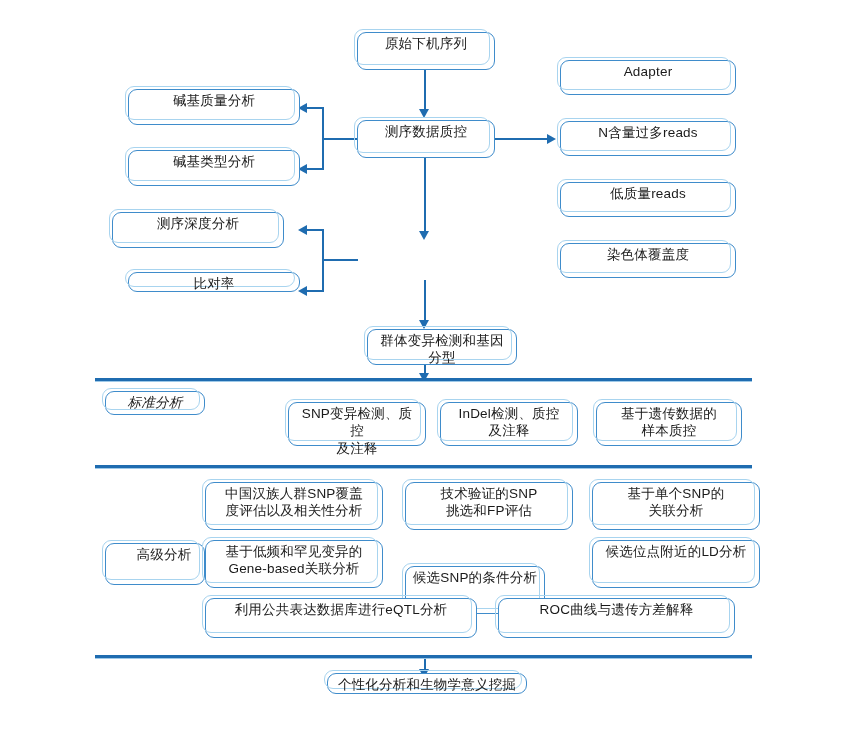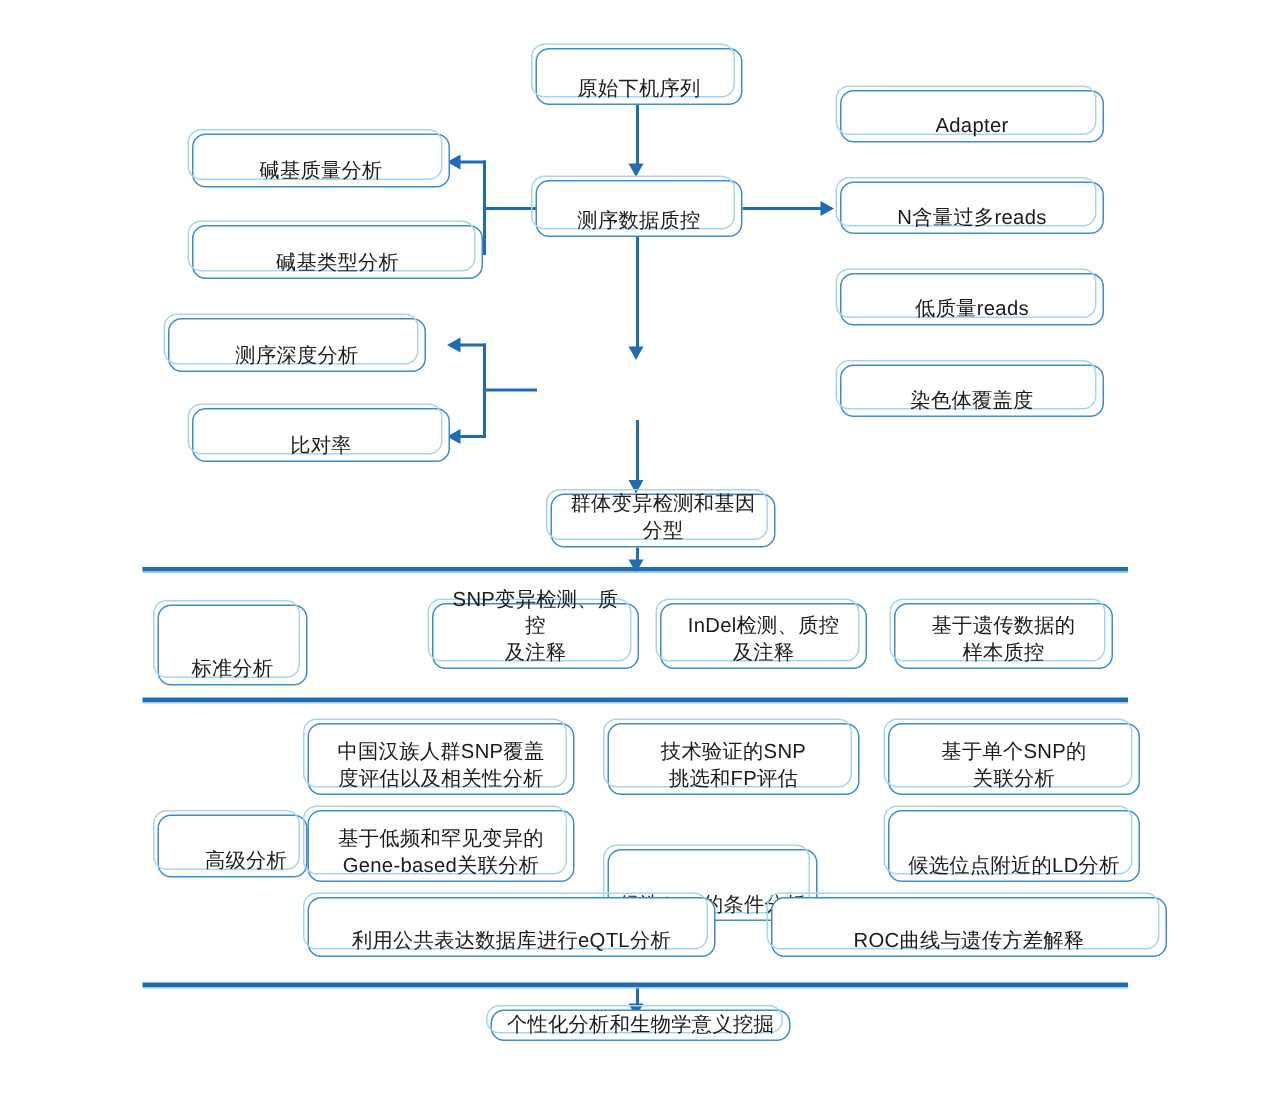--- a/index.html
+++ b/index.html
@@ -16,21 +16,21 @@
   }
 
   
   .node{
     position:absolute;
     box-sizing:border-box;
     border:1.3px solid #3f8ccb;
     border-radius:9px;
     background:#ffffff;
     display:flex;
-    align-items:flex-end;
+    align-items:flex-start;
     justify-content:center;
     text-align:center;
     color:#1a1a1a;
     font-size:13.5px;
     line-height:1.28;
     letter-spacing:.2px;
     padding:2px 6px;
     z-index:5;
   }
   
@@ -113,21 +113,21 @@
   <div class="vline" style="left:322px;top:107px;height:63px;"></div>
   <div class="hline" style="left:306px;top:107px;width:18px;"></div>
   <div class="arrow arrow-left" style="left:298px;top:102.5px;"></div>
   <div class="hline" style="left:306px;top:168px;width:18px;"></div>
   <div class="arrow arrow-left" style="left:298px;top:163.5px;"></div>
 
   <div class="node" style="left:128px;top:89px;width:172px;height:36px;">
     <span>碱基质量分析</span>
   </div>
 
-  <div class="node" style="left:128px;top:150px;width:194px;height:36px;">
+  <div class="node" style="left:128px;top:150px;width:172px;height:36px;">
     <span>碱基类型分析</span>
   </div>
 
   <div class="hline" style="left:495px;top:138px;width:54px;"></div>
   <div class="arrow arrow-right" style="left:547px;top:133.5px;"></div>
 
   <div class="node" style="left:560px;top:60px;width:176px;height:35px;">
     <span>Adapter</span>
   </div>
   <div class="node" style="left:560px;top:121px;width:176px;height:35px;">
@@ -148,37 +148,37 @@
   <div class="vline" style="left:322px;top:229px;height:63px;"></div>
   <div class="hline" style="left:306px;top:229px;width:18px;"></div>
   <div class="arrow arrow-left" style="left:298px;top:224.5px;"></div>
   <div class="hline" style="left:306px;top:290px;width:18px;"></div>
   <div class="arrow arrow-left" style="left:298px;top:285.5px;"></div>
 
   <div class="node" style="left:112px;top:212px;width:172px;height:36px;">
     <span>测序深度分析</span>
   </div>
 
-  <div class="node" style="left:128px;top:272px;width:172px;height:36px;">
+  <div class="node" style="left:128px;top:272px;width:172px;height:20px;">
     <span>比对率</span>
   </div>
 
   <div class="vline" style="left:424px;top:280px;height:43px;"></div>
   <div class="arrow arrow-down" style="left:419px;top:320px;"></div>
 
   <div class="node" style="left:351px;top:329px;width:150px;height:36px;margin-left:16px;">
     <span>群体变异检测和基因分型</span>
   </div>
 
   <div class="vline" style="left:424px;top:365px;height:14px;"></div>
   <div class="arrow arrow-down" style="left:419px;top:373px;"></div>
 
   <div class="divider" style="left:95px;top:378px;width:657px;"></div>
 
-  <div class="node" style="left:105px;top:403px;width:100px;height:54px;">
+  <div class="node" style="left:105px;top:391px;width:100px;height:24px;font-style:italic;">
     <span>标准分析</span>
   </div>
 
   <div class="node" style="left:288px;top:402px;width:138px;height:44px;">
     <span>SNP变异检测、质控
 及注释</span>
   </div>
   <div class="node" style="left:440px;top:402px;width:138px;height:44px;">
     <span>InDel检测、质控
 及注释</span>
@@ -214,21 +214,21 @@
   <div class="node" style="left:405px;top:540px;width:140px;height:48px;margin-top:26px;">
     <span>候选SNP的条件分析</span>
   </div>
   <div class="node" style="left:592px;top:540px;width:168px;height:48px;">
     <span>候选位点附近的LD分析</span>
   </div>
 
   <div class="node" style="left:205px;top:598px;width:272px;height:40px;">
     <span>利用公共表达数据库进行eQTL分析</span>
   </div>
-  <div class="node" style="left:498px;top:598px;width:264px;height:40px;margin-left:16px;">
+  <div class="node" style="left:498px;top:598px;width:237px;height:40px;">
     <span>ROC曲线与遗传方差解释</span>
   </div>
 
   <div class="divider" style="left:95px;top:655px;width:657px;"></div>
 
   <div class="vline" style="left:424px;top:657px;height:20px;"></div>
   <div class="arrow arrow-down" style="left:419px;top:669px;"></div>
 
   <div class="node" style="left:327px;top:673px;width:200px;height:21px;">
     <span>个性化分析和生物学意义挖掘</span>

